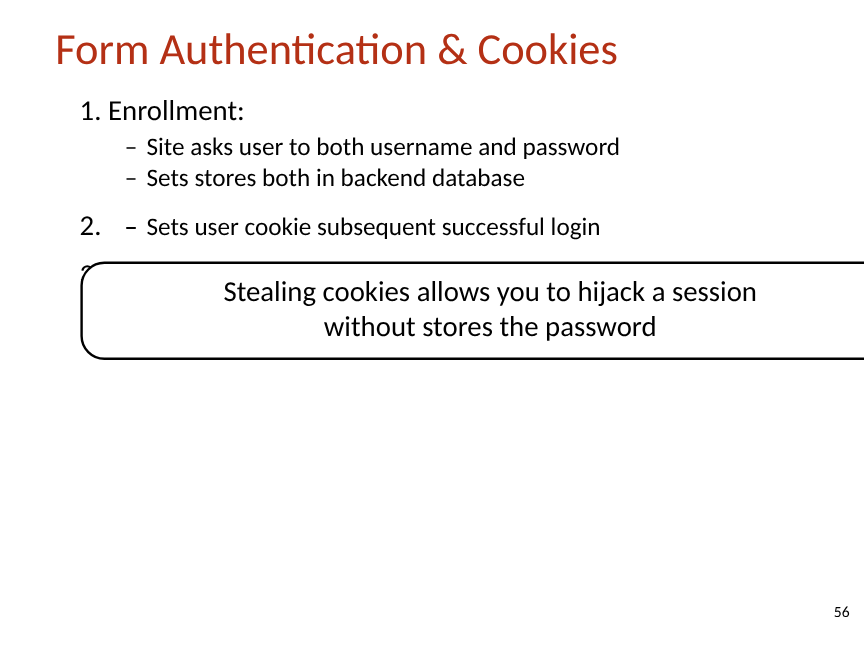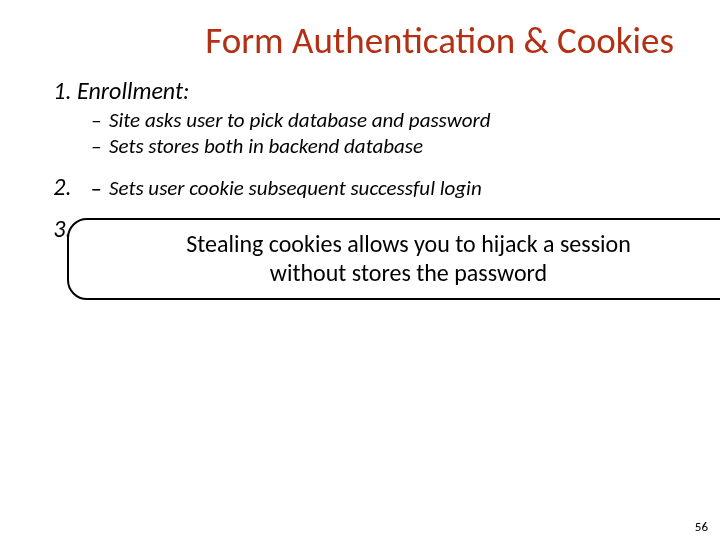--- a/index.html
+++ b/index.html
@@ -16,33 +16,32 @@
   .slide {
     position: relative;
     width: 720px;
     height: 540px;
     box-sizing: border-box;
     padding: 18px 46px 0 46px;
   }
   .title {
     font-size: 37px;
     color: #b43015;
-    text-align: right;
+    text-align: left;
     margin: 0 0 14px 0;
     font-weight: 400;
   }
   .body {
     font-size: 24px;
     line-height: 1.15;
   }
   ol.main {
     list-style: decimal;
-    margin: 3px;
+    margin: 16px;
     padding-left: 28px;
-    font-style: italic;
   }
   ol.main > li {
     margin-bottom: 14px;
     font-size: 24px;
     color: #000;
   }
   ol.main > li > .lead {
     font-size: 24px;
   }
   ul.sub {
@@ -81,37 +80,37 @@
     padding: 4px 10px;
     font-size: 24px;
     line-height: 1.2;
     text-align: center;
     z-index: 5;
   }
   .overlay .line { white-space: nowrap; }
   .pagenum {
     position: absolute;
     right: 12px;
-    bottom: 6px;
+    bottom: 22px;
     font-size: 13px;
     color: #000;
   }
 </style>
 </head>
 <body>
 
 <div class="slide">
   <h1 class="title">Form Authentication &amp; Cookies</h1>
 
   <div class="body">
     <ol class="main">
       <li>
         <span class="lead">Enrollment:</span>
         <ul class="sub">
-          <li>Site asks user to pick database and password</li>
+          <li>Site asks user to both username and password</li>
           <li>Sets stores both in backend database</li>
         </ul>
       </li>
       <li>
         <span class="lead"></span>
         <ul class="sub">
           <li></li>
           <li></li>
           <li>Sets user cookie subsequent successful login</li>
         </ul>

